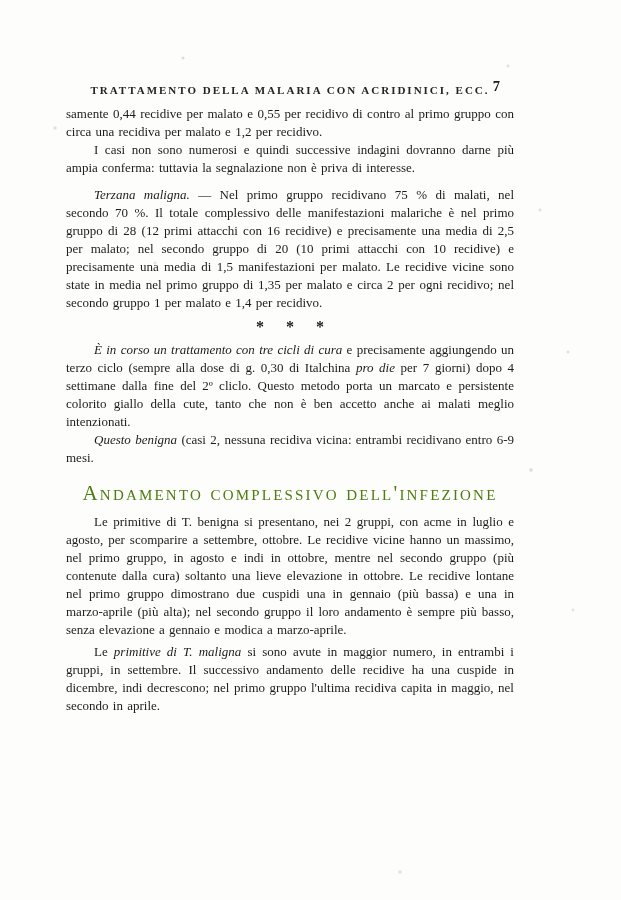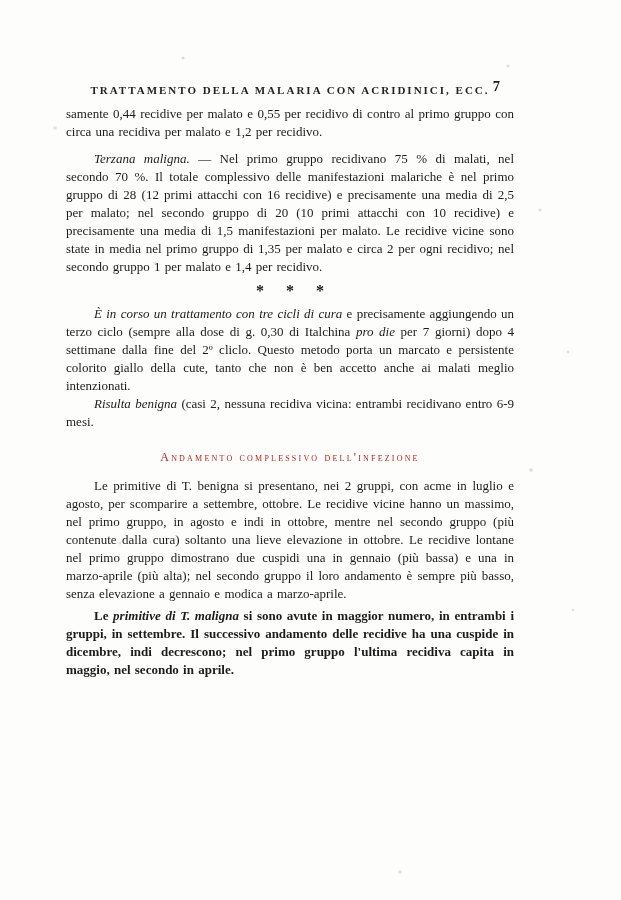--- a/index.html
+++ b/index.html
@@ -53,65 +53,66 @@
   p {
     margin: 0;
     font-size: 13px;
     line-height: 18px;
     text-align: justify;
     text-indent: 28px;
     word-spacing: 1px;
   }
   p.noindent { text-indent: 0; }
   .sp-before   { margin-top: 9px; }
-  .sp-before-sm{ margin-top: 4px; font-weight: bold; }
+  .sp-before-sm{ margin-top: 4px; }
   .it { font-style: italic; }
   .bi { font-style: italic; font-weight: 400; }
   .separator {
     margin: 6px 0 5px;
     text-align: center;
     font-size: 16px;
     font-weight: 700;
     letter-spacing: 9px;
     line-height: 18px;
     color: #1a1a1a;
     text-indent: 9px; 
   }
   h2.section-heading {
     margin: 17px 0 10px;
-    font-size: 12px;
+    font-size: 21px;
     font-weight: 400;
     font-variant: small-caps;
     letter-spacing: 2.2px;
     text-align: center;
-    color: #b91c1c;
+    color: #4d7c0f;
     line-height: 19px;
   }
 </style>
 </head>
 <body>
 
 <div class="page">
 
   <div class="running-head">
     <span class="head-title">TRATTAMENTO DELLA MALARIA CON ACRIDINICI, ECC.</span>
     <span class="page-num">7</span>
   </div>
 
   <p class="noindent">samente 0,44 recidive per malato e 0,55 per recidivo di contro al primo gruppo con circa una recidiva per malato e 1,2 per recidivo.</p>
 
 
+  <p>I casi non sono numerosi e quindi successive indagini dovranno darne più ampia conferma: tuttavia la segnalazione non è priva di interesse.</p>
 
   <p class="sp-before"><span class="it">Terzana maligna.</span><span> — Nel primo gruppo recidivano 75 % di malati, nel secondo 70 %. Il totale complessivo delle manifestazioni malariche è nel primo gruppo di 28 (12 primi attacchi con 16 recidive) e precisamente una media di 2,5 per malato; nel secondo gruppo di 20 (10 primi attacchi con 10 recidive) e precisamente una media di 1,5 manifestazioni per malato. Le recidive vicine sono state in media nel primo gruppo di 1,35 per malato e circa 2 per ogni recidivo; nel secondo gruppo 1 per malato e 1,4 per recidivo.</span></p>
 
   <div class="separator">* * *</div>
 
   <p><span class="bi">È in corso un trattamento con tre cicli di cura</span><span> e precisamente aggiungendo un terzo ciclo (sempre alla dose di g. 0,30 di Italchina </span><span class="it">pro die</span><span> per 7 giorni) dopo 4 settimane dalla fine del 2º cliclo. Questo metodo porta un marcato e persistente colorito giallo della cute, tanto che non è ben accetto anche ai malati meglio intenzionati.</span></p>
 
-  <p><span class="it">Risulta benigna</span><span> (casi 2, nessuna recidiva vicina: entrambi recidivano entro 6-9 mesi.</span></p>
+  <p><span class="it">Questo benigna</span><span> (casi 2, nessuna recidiva vicina: entrambi recidivano entro 6-9 mesi.</span></p>
 
 
   <h2 class="section-heading">Andamento complessivo dell'infezione</h2>
 
   <p>Le primitive di T. benigna si presentano, nei 2 gruppi, con acme in luglio e agosto, per scomparire a settembre, ottobre. Le recidive vicine hanno un massimo, nel primo gruppo, in agosto e indi in ottobre, mentre nel secondo gruppo (più contenute dalla cura) soltanto una lieve elevazione in ottobre. Le recidive lontane nel primo gruppo dimostrano due cuspidi una in gennaio (più bassa) e una in marzo-aprile (più alta); nel secondo gruppo il loro andamento è sempre più basso, senza elevazione a gennaio e modica a marzo-aprile.</p>
 
   <p class="sp-before-sm"><span>Le </span><span class="it">primitive di T. maligna</span><span> si sono avute in maggior numero, in entrambi i gruppi, in settembre. Il successivo andamento delle recidive ha una cuspide in dicembre, indi decrescono; nel primo gruppo l'ultima recidiva capita in maggio, nel secondo in aprile.</span></p>
 
 </div>
 

